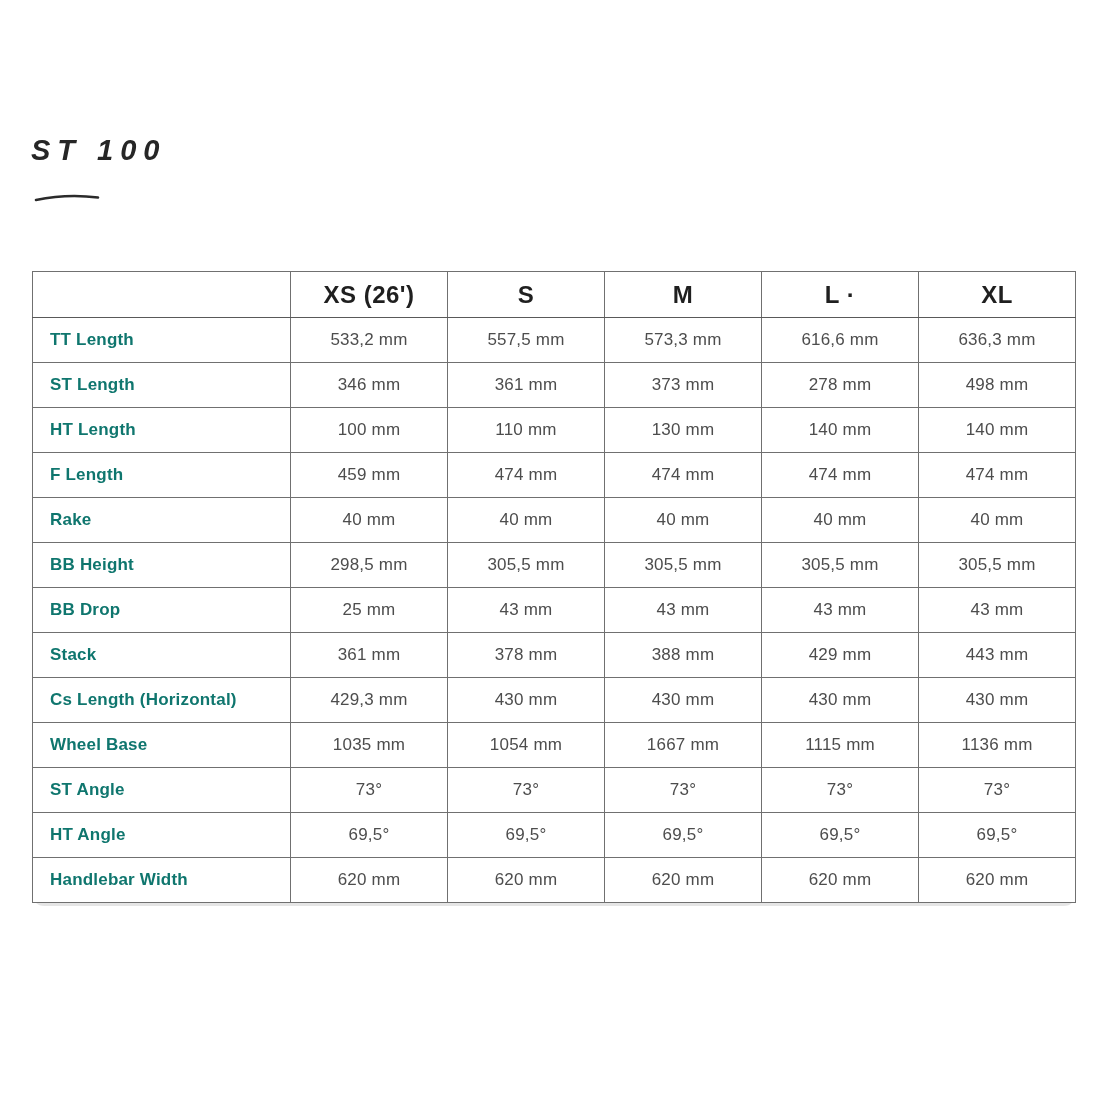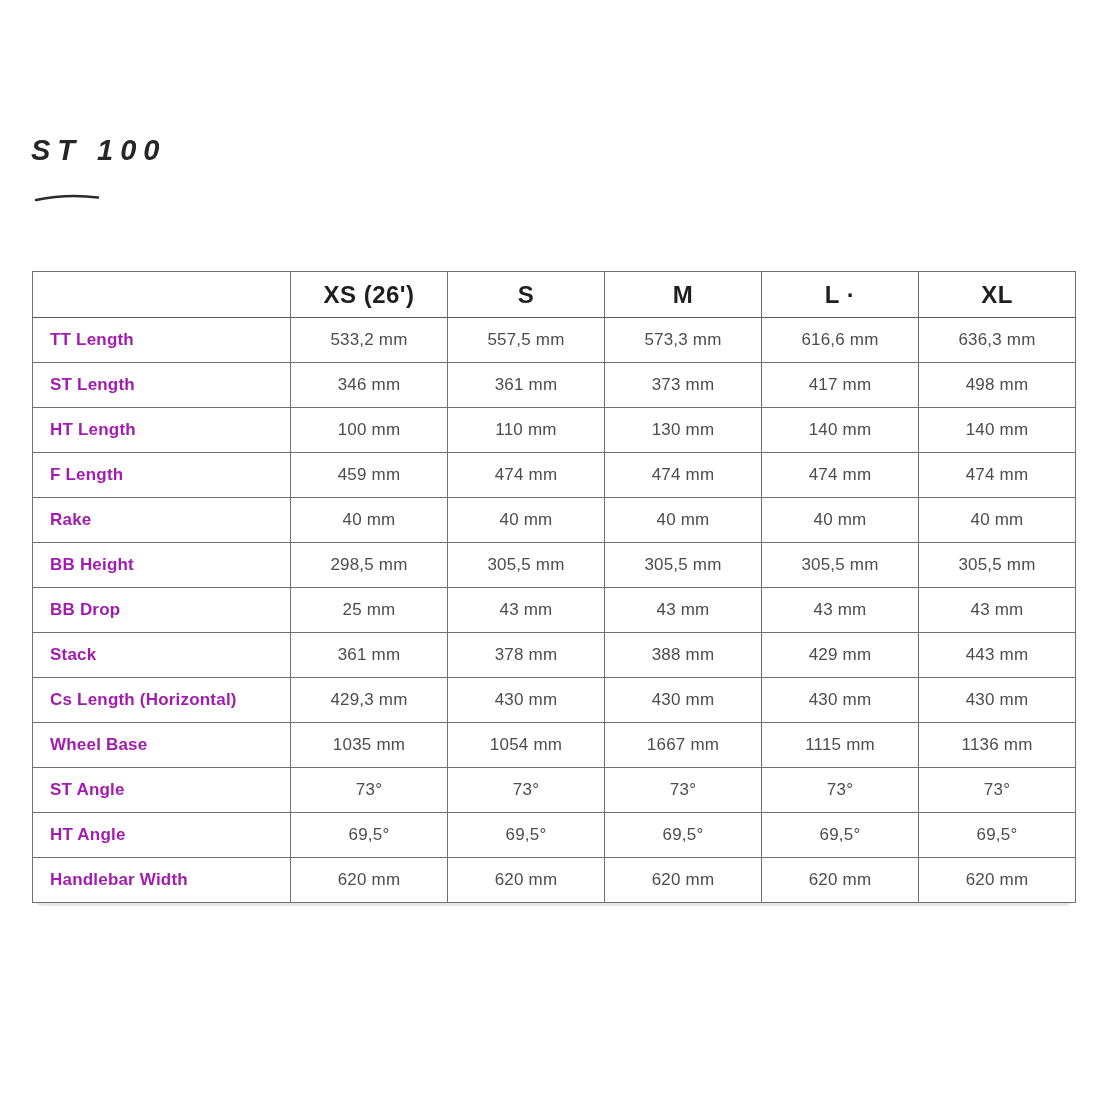--- a/index.html
+++ b/index.html
@@ -56,21 +56,21 @@
     font-size: 24px;
     font-weight: bold;
     color: #1f1f1f;
     text-align: center;
     letter-spacing: 0.5px;
     border-bottom: 1px solid #595959;
   }
   .geometry-table td.row-label {
     font-size: 17px;
     font-weight: bold;
-    color: #a21caf;
+    color: #0f766e;
     text-align: left;
     padding-left: 17px;
     letter-spacing: 0.2px;
   }
   .geometry-table td.cell-value {
     font-size: 17px;
     font-weight: normal;
     color: #4d4d4d;
     text-align: center;
     letter-spacing: 0.2px;
@@ -117,21 +117,21 @@
         <td class="cell-value">557,5 mm</td>
         <td class="cell-value">573,3 mm</td>
         <td class="cell-value">616,6 mm</td>
         <td class="cell-value">636,3 mm</td>
       </tr>
       <tr>
         <td class="row-label">ST Length</td>
         <td class="cell-value">346 mm</td>
         <td class="cell-value">361 mm</td>
         <td class="cell-value">373 mm</td>
-        <td class="cell-value">417 mm</td>
+        <td class="cell-value">278 mm</td>
         <td class="cell-value">498 mm</td>
       </tr>
       <tr>
         <td class="row-label">HT Length</td>
         <td class="cell-value">100 mm</td>
         <td class="cell-value">110 mm</td>
         <td class="cell-value">130 mm</td>
         <td class="cell-value">140 mm</td>
         <td class="cell-value">140 mm</td>
       </tr>

